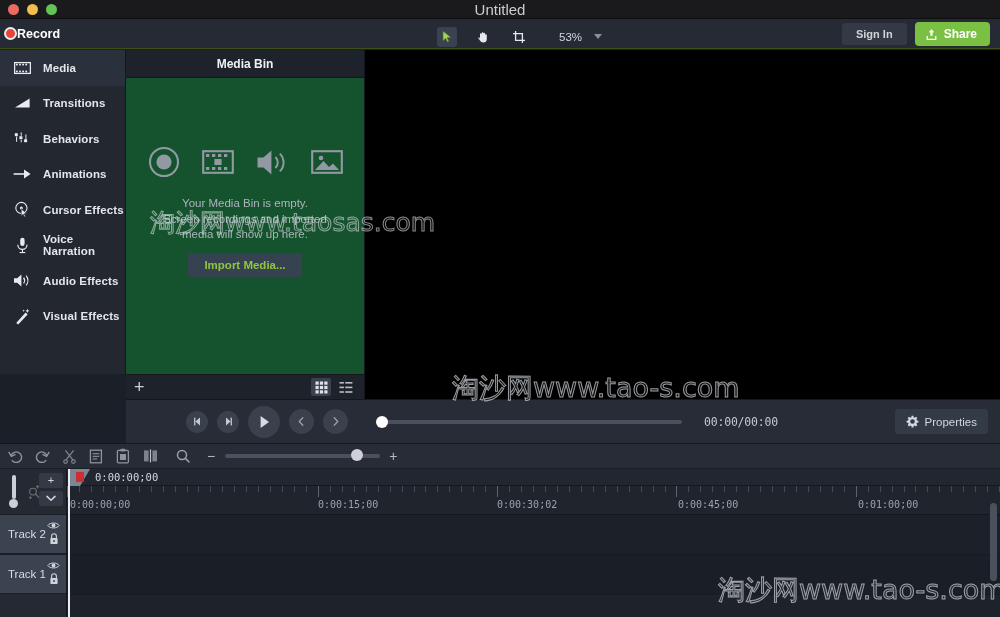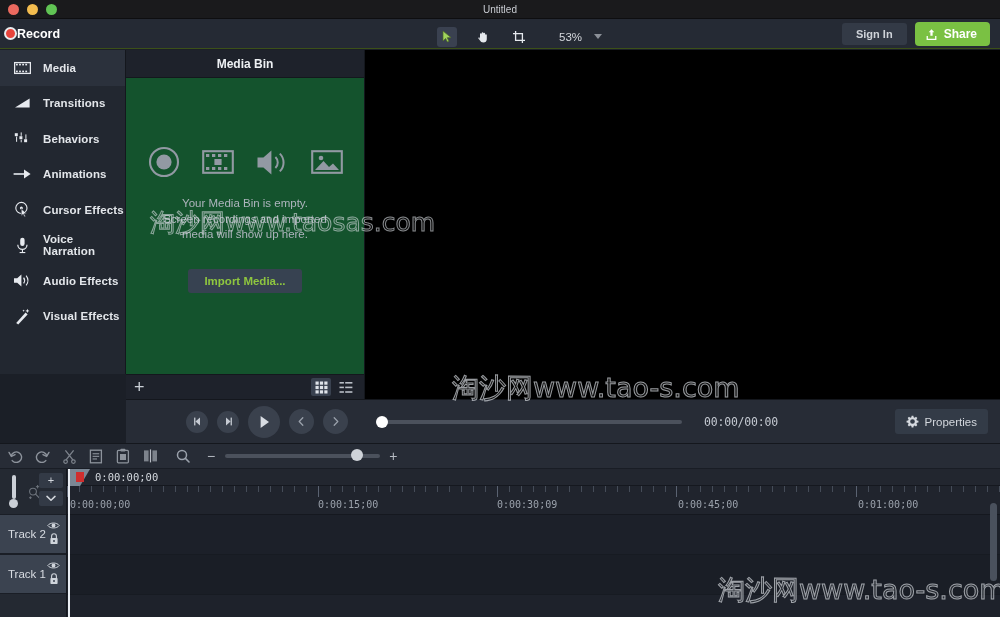--- a/index.html
+++ b/index.html
@@ -17,21 +17,21 @@
     position:absolute; left:0; top:0; width:1000px; height:19px;
     background:#1a1a1c; border-bottom:1px solid #0e0e10;
   }
   .traffic{ position:absolute; left:8px; top:4px; display:flex; gap:8px; }
   .dot{ width:11px; height:11px; border-radius:50%; display:block; }
   .dot.red{ background:#ec6a5f; }
   .dot.yellow{ background:#f4bd4f; }
   .dot.green{ background:#61c454; }
   .win-title{
     position:absolute; left:0; top:0; width:1000px; line-height:19px;
-    text-align:center; color:#c9ccd2; font-size:10px;
+    text-align:center; color:#c9ccd2; font-size:15px;
   }
 
   
   .toolbar{
     position:absolute; left:0; top:19px; width:1000px; height:30px;
     background:#252a34; border-bottom:1px solid #3c5018;
     display:flex; align-items:center;
   }
   .record-btn{
     display:flex; align-items:center; 
@@ -114,21 +114,21 @@
     position:relative; height:295px;
     display:flex; flex-direction:column; align-items:center;
     padding-top:68px;
   }
   .bin-icons{ display:flex; gap:22px; align-items:center; margin-bottom:18px; }
   .bin-text{
     color:#aeb4bd; font-size:11.5px; line-height:15.5px; text-align:center;
     width:200px;
   }
   .import-btn{
-    margin-top:26px; background:#374251; color:#8ec63f;
+    margin-top:10px; background:#374251; color:#8ec63f;
     font-size:11.5px; font-weight:bold; padding:6px 16px; border-radius:3px;
     cursor:pointer;
   }
   .bin-foot{
     position:absolute; left:126px; top:374px; width:239px; height:25px;
     background:#1e222b; border-top:1px solid #14171d; border-right:1px solid #14171d;
     display:flex; align-items:center;
   }
   .bin-plus{
     margin-left:8px; color:#cbd0d7; font-size:18px; line-height:1; cursor:pointer;
@@ -806,21 +806,21 @@
         <span class="tick minor" style="left: 848px;"></span>
         <span class="tick minor" style="left: 860px;"></span>
         <span class="tick minor" style="left: 872px;"></span>
         <span class="tick minor" style="left: 884px;"></span>
         <span class="tick minor" style="left: 896px;"></span>
         <span class="tick minor" style="left: 908px;"></span>
         <span class="tick minor" style="left: 920px;"></span>
         <span class="tick minor" style="left: 932px;"></span>
         <span class="rlabel" style="left: 3px;">0:00:00;00</span>
         <span class="rlabel" style="left: 251px;">0:00:15;00</span>
-        <span class="rlabel" style="left: 430px;">0:00:30;09</span>
+        <span class="rlabel" style="left: 430px;">0:00:30;02</span>
         <span class="rlabel" style="left: 611px;">0:00:45;00</span>
         <span class="rlabel" style="left: 791px;">0:01:00;00</span>
       </div>
 
     <div class="track-lane"></div>
     <div class="track-lane alt"></div>
 
     <div class="playhead-line" style="left: 1px;"></div>
     <div class="vscroll"></div>
   </div>

